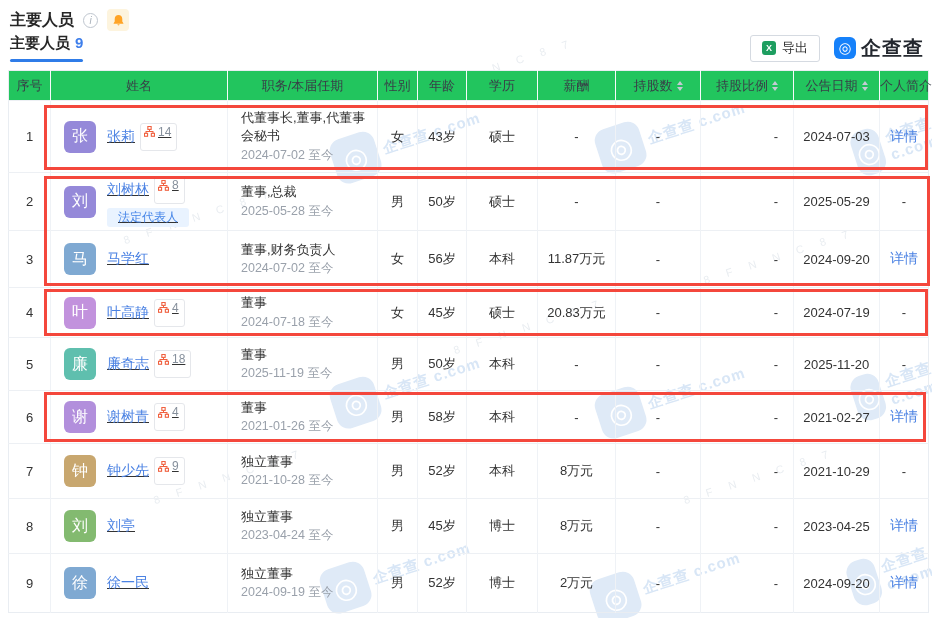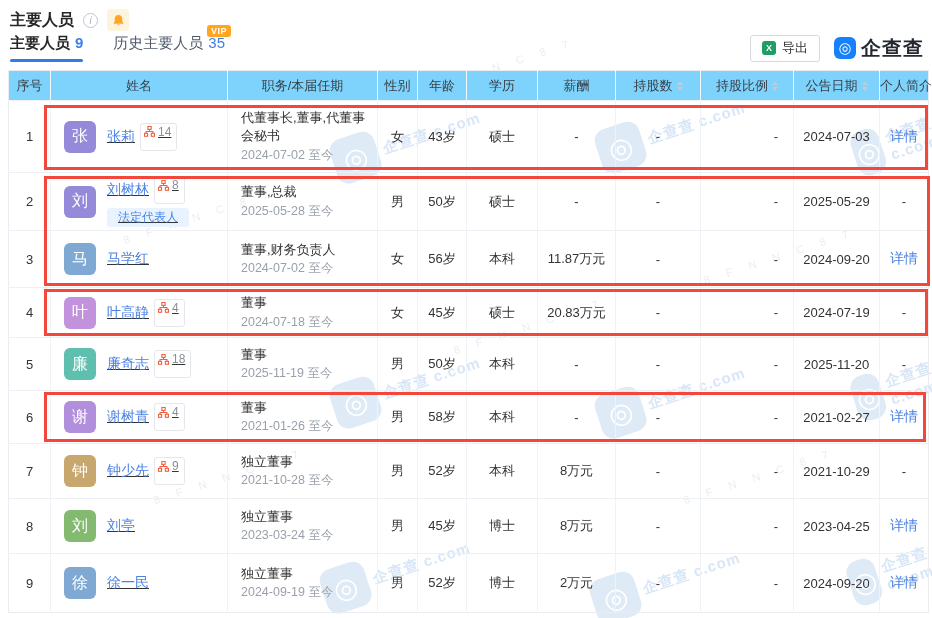--- a/index.html
+++ b/index.html
@@ -44,21 +44,21 @@
   .export-lb { font-size:13px; color:#333; }
   .brand { display:flex; align-items:center; gap:5px; }
   .brand-ic { width:22px; height:22px; background:#1681FA; border-radius:6px; color:#fff;
     font-size:15px; display:flex; align-items:center; justify-content:center; }
   .brand-nm { font-size:20px; font-weight:800; color:#24282F; letter-spacing:1px; }
 
   
   .tbl-wrap { position:absolute; top:70px; left:8px; z-index:2; }
   table { border-collapse:collapse; table-layout:fixed; width:920px; background:transparent;
     border:1px solid #E9EDF2; font-size:13px; color:#333; }
-  thead th { background:#7dd3fc; height:30px; font-weight:400; color:#383F47;
+  thead th { background:#22c55e; height:30px; font-weight:400; color:#383F47;
     border-left:1px solid #F7FAFC; white-space:nowrap; }
   thead th:first-child { border-left:none; }
   tbody td { border-top:1px solid #EDF0F4; border-left:1px solid #EFF2F6; vertical-align:middle; }
   tbody td:first-child { border-left:none; }
   .c-num { text-align:center; color:#333; }
   .c-center { text-align:center; }
   .c-right { text-align:right; padding-right:15px; }
   .c-name { padding-left:13px; }
   .name-wrap { display:flex; align-items:center; gap:11px; }
   .avatar { width:32px; height:32px; border-radius:6px; color:#fff; font-size:16px;
@@ -139,24 +139,20 @@
       <svg width="13" height="13" viewBox="0 0 24 24" fill="#FFA426">
         <path d="M12 2c-4 0-7 3-7 7v5l-2 3v1h18v-1l-2-3V9c0-4-3-7-7-7zm-2 17a2 2 0 0 0 4 0h-4z"></path>
       </svg>
     </span>
   </div>
 
   <div class="tab-row">
     <div class="tabs">
       <div class="tab active">
         <span>主要人员</span><span class="cnt">9</span>
-      </div>
-      <div class="tab inactive">
-        <span class="vip">VIP</span>
-        <span>历史主要人员</span><span class="cnt">35</span>
       </div>
     </div>
     <div class="toolbar">
       <div class="export-btn">
         <span class="xls">X</span>
         <span class="export-lb">导出</span>
       </div>
       <div class="brand">
         <span class="brand-ic">◎</span>
         <span class="brand-nm">企查查</span>
@@ -450,21 +446,21 @@
           <div class="name-line">
             <a class="plink">刘亭</a>
 
           </div>
 
         </div>
       </div>
     </td>
     <td class="c-pos">
       <div>独立董事</div>
-      <div class="term">2023-03-24 至今</div>
+      <div class="term">2023-04-24 至今</div>
     </td>
     <td class="c-center">男</td>
     <td class="c-center">45岁</td>
     <td class="c-center">博士</td>
     <td class="c-center">8万元</td>
     <td class="c-center">-</td>
     <td class="c-right">-</td>
     <td class="c-center">2023-04-25</td>
     <td class="c-center"><a class="plink">详情</a></td>
   </tr>

